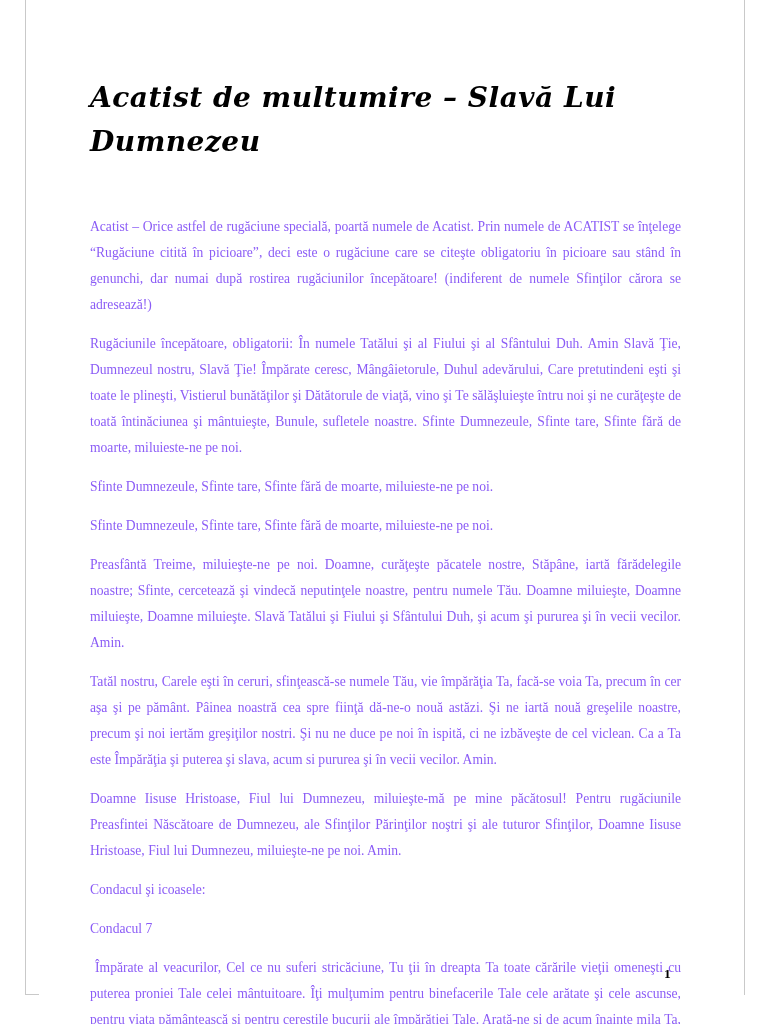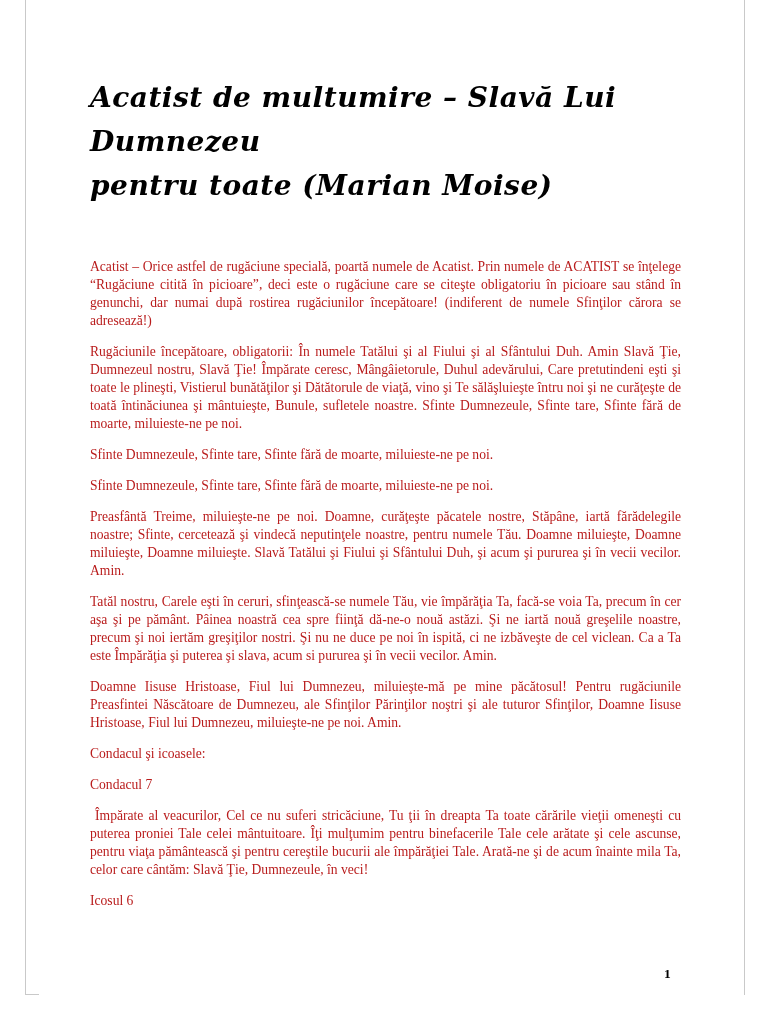--- a/index.html
+++ b/index.html
@@ -37,22 +37,22 @@
     font-size: 28px;
     line-height: 44px;
     color: #000000;
     letter-spacing: 0.5px;
     margin-bottom: 50px;
   }
   .title .title-line { display: block; }
 
   .body-text p {
     font-size: 13.6px;
-    line-height: 18px;
-    color: #b91c1c;
+    line-height: 26px;
+    color: #8b5cf6;
     text-align: justify;
     margin-bottom: 13px;
     white-space: pre-wrap;
   }
 
   .page-number {
     position: absolute;
     left: 664px;
     top: 966px;
     font-size: 13.5px;
@@ -66,21 +66,20 @@
 <div class="page">
 
   <div class="edge edge-left"></div>
   <div class="edge edge-right"></div>
   <div class="edge edge-bottom"></div>
 
   <div class="content">
 
     <h1 class="title">
       <span class="title-line">Acatist de multumire – Slavă Lui Dumnezeu</span>
-      <span class="title-line">pentru toate (Marian Moise)</span>
     </h1>
 
     <div class="body-text">
       <p>Acatist – Orice astfel de rugăciune specială, poartă numele de Acatist. Prin numele de ACATIST se înţelege “Rugăciune citită în picioare”, deci este o rugăciune care se citeşte obligatoriu în picioare sau stând în genunchi, dar numai după rostirea rugăciunilor începătoare! (indiferent de numele Sfinţilor cărora se adresează!)</p>
       <p>Rugăciunile începătoare, obligatorii: În numele Tatălui şi al Fiului şi al Sfântului Duh. Amin Slavă Ţie, Dumnezeul nostru, Slavă Ţie! Împărate ceresc, Mângâietorule, Duhul adevărului, Care pretutindeni eşti şi toate le plineşti, Vistierul bunătăţilor şi Dătătorule de viaţă, vino şi Te sălăşluieşte întru noi şi ne curăţeşte de toată întinăciunea şi mântuieşte, Bunule, sufletele noastre. Sfinte Dumnezeule, Sfinte tare, Sfinte fără de moarte, miluieste-ne pe noi.</p>
       <p>Sfinte Dumnezeule, Sfinte tare, Sfinte fără de moarte, miluieste-ne pe noi.</p>
       <p>Sfinte Dumnezeule, Sfinte tare, Sfinte fără de moarte, miluieste-ne pe noi.</p>
       <p>Preasfântă Treime, miluieşte-ne pe noi. Doamne, curăţeşte păcatele nostre, Stăpâne, iartă fărădelegile noastre; Sfinte, cercetează şi vindecă neputinţele noastre, pentru numele Tău. Doamne miluieşte, Doamne miluieşte, Doamne miluieşte. Slavă Tatălui şi Fiului şi Sfântului Duh, şi acum şi pururea şi în vecii vecilor. Amin.</p>
       <p>Tatăl nostru, Carele eşti în ceruri, sfinţească-se numele Tău, vie împărăţia Ta, facă-se voia Ta, precum în cer aşa şi pe pământ. Pâinea noastră cea spre fiinţă dă-ne-o nouă astăzi. Şi ne iartă nouă greşelile noastre, precum şi noi iertăm greşiţilor nostri. Şi nu ne duce pe noi în ispită, ci ne izbăveşte de cel viclean. Ca a Ta este Împărăţia şi puterea şi slava, acum si pururea şi în vecii vecilor. Amin.</p>
       <p>Doamne Iisuse Hristoase, Fiul lui Dumnezeu, miluieşte-mă pe mine păcătosul! Pentru rugăciunile Preasfintei Născătoare de Dumnezeu, ale Sfinţilor Părinţilor noştri şi ale tuturor Sfinţilor, Doamne Iisuse Hristoase, Fiul lui Dumnezeu, miluieşte-ne pe noi. Amin.</p>

